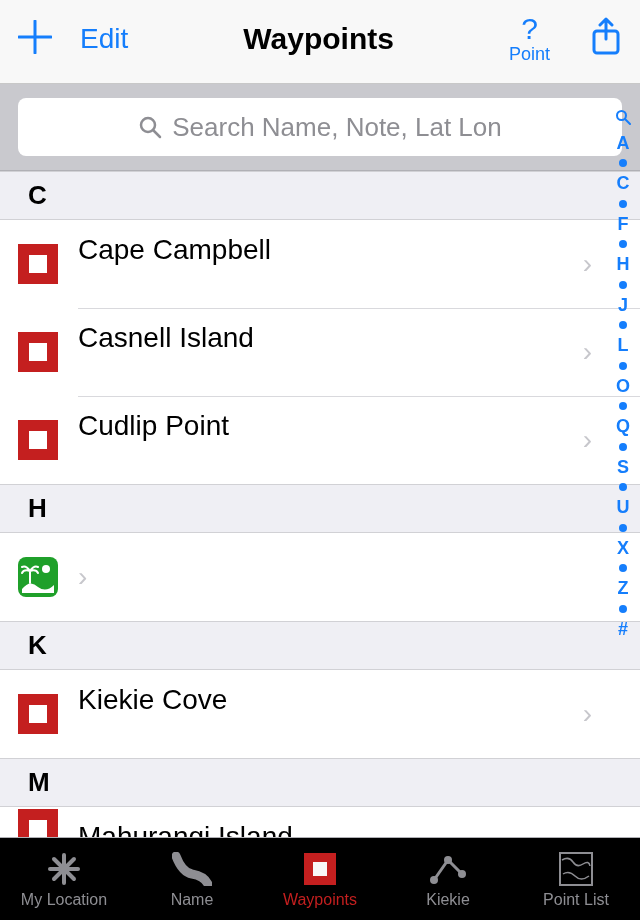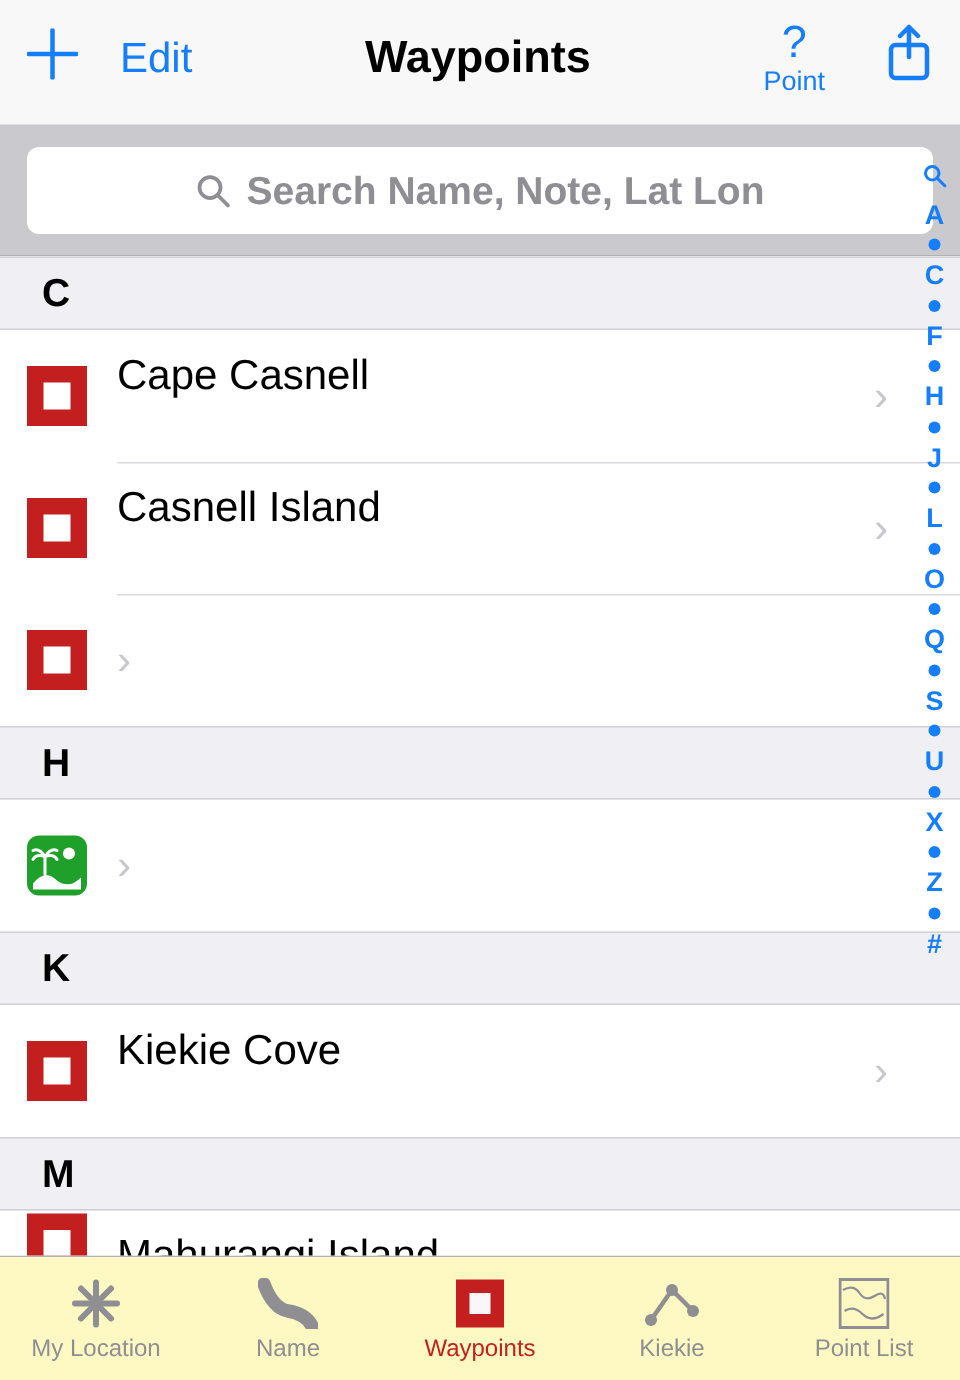--- a/index.html
+++ b/index.html
@@ -32,21 +32,20 @@
   .searchbar {
     background: #fff;
     border-radius: 8px;
     height: 58px;
     display: flex;
     align-items: center;
     justify-content: center;
     color: #8e8e93;
     font-size: 26px;
     gap: 10px;
-    font-weight: bold;
   }
   .searchbar svg { flex: 0 0 auto; }
 
   .list-wrap {
     flex: 1 1 auto;
     overflow: hidden;
     position: relative;
     background:#fff;
   }
 
@@ -106,21 +105,21 @@
     align-items:center;
     gap: 1px;
     line-height:1.25;
   }
   .index-bar .dot { width:8px; height:8px; border-radius:50%; background:#157efc; margin:4px 0;}
   .index-bar .mag { font-size:18px;}
 
   .tabbar {
     height: 85px;
     border-top: 1px solid #b0b0b5;
-    background:#fef9c3;
+    background:#000000;
     display:flex;
     text-align:center;
   }
   .tab {
     flex:1 1 0;
     display:flex;
     flex-direction:column;
     align-items:center;
     justify-content:center;
     gap:2px;
@@ -166,30 +165,31 @@
     <span>Search Name, Note, Lat Lon</span>
   </div>
 </div>
 
 <div class="list-wrap">
 
   <div class="section-header">C</div>
 
   <div class="row">
     <div class="icon red"></div>
-    <div class="label">Cape Casnell</div>
+    <div class="label">Cape Campbell</div>
     <div class="chevron">›</div>
   </div>
   <div class="row">
     <div class="icon red"></div>
     <div class="label">Casnell Island</div>
     <div class="chevron">›</div>
   </div>
   <div class="row">
     <div class="icon red"></div>
+    <div class="label">Cudlip Point</div>
     <div class="chevron">›</div>
   </div>
 
   <div class="section-header">H</div>
 
   <div class="row">
     <div class="icon green">
       <svg width="40" height="40" viewBox="0 0 40 40">
         <path d="M4 32 Q12 22 20 30 Q28 36 36 28 L36 36 Q4 36 4 36 Z" fill="#fff"></path>
         <circle cx="28" cy="12" r="4" fill="#fff"></circle>

